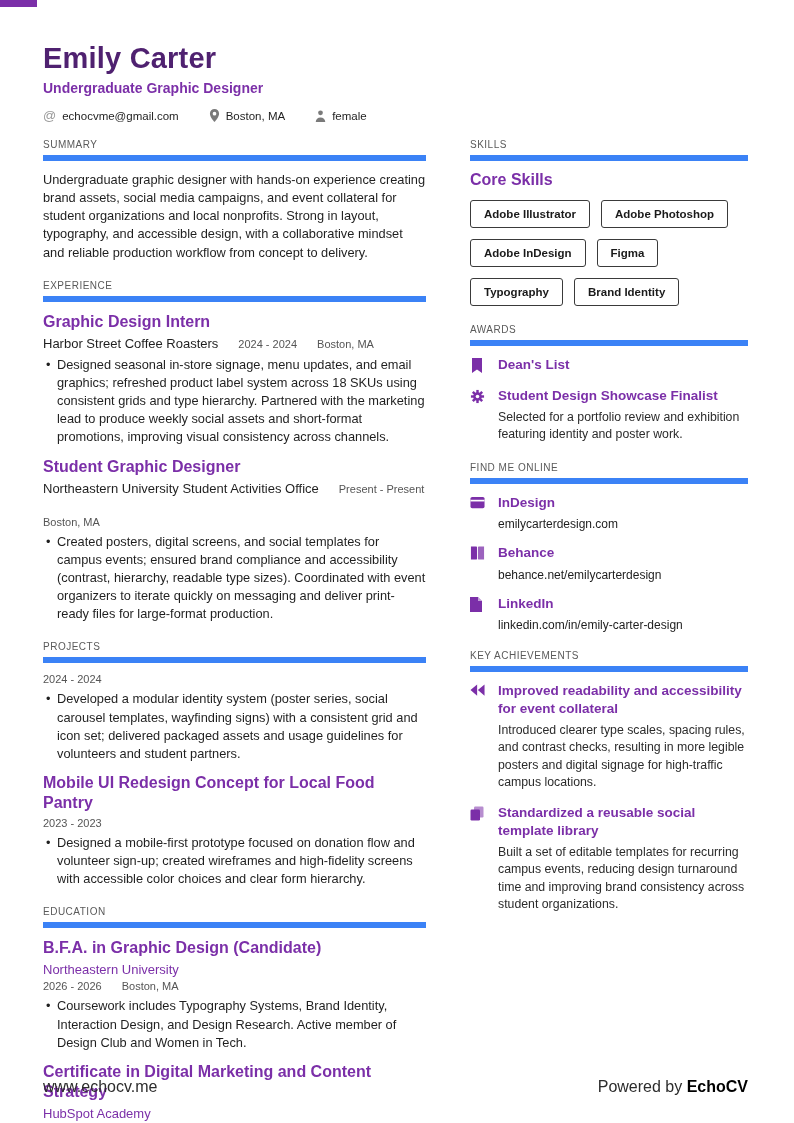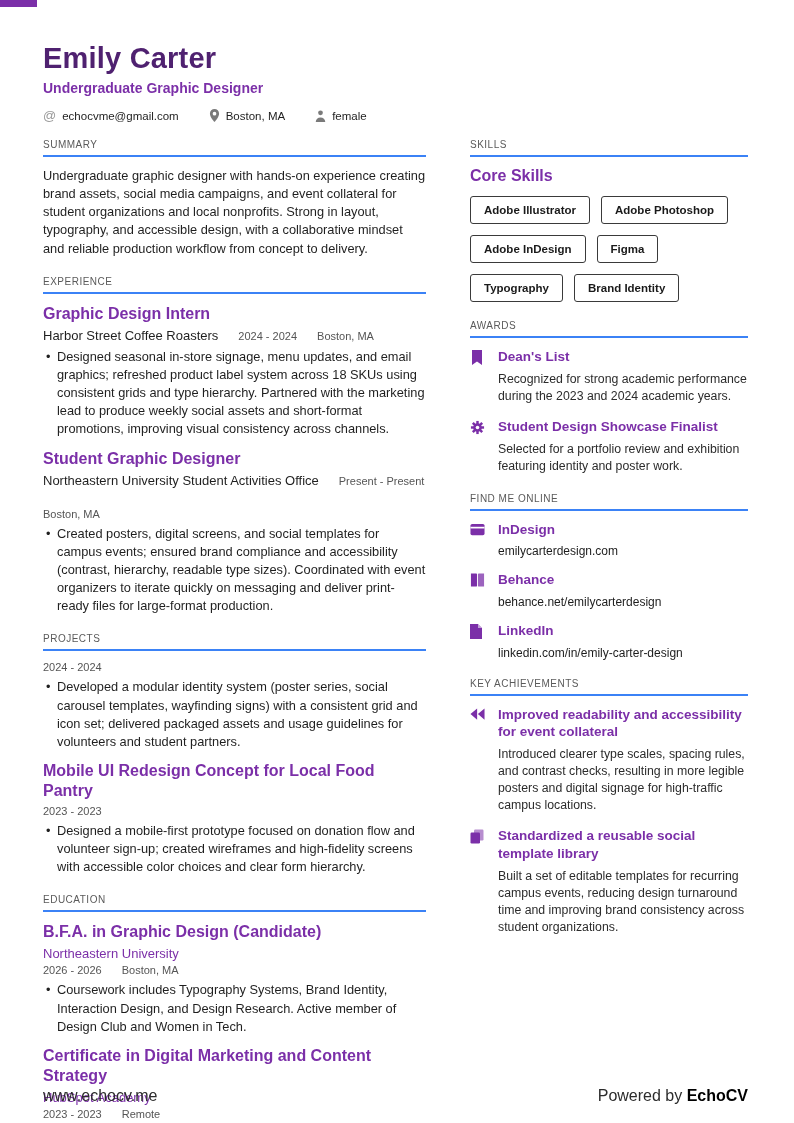--- a/index.html
+++ b/index.html
@@ -8,37 +8,37 @@
     --bar-fill:#7d20c6;
     --bar-track:#e9d5ff;
     --ink:#222;
     --muted:#5a5a5a;
   }
   *{box-sizing:border-box;margin:0;padding:0;}
   html,body{background:#e8e8e8;}
   body{font-family:"Liberation Sans",sans-serif;}
   .page{
     position:relative;width:794px;height:1123px;margin:0 auto;background:#fff;
-    padding:34px 46px 4px 43px;display:flex;flex-direction:column;overflow:hidden;
+    padding:34px 46px 13px 43px;display:flex;flex-direction:column;overflow:hidden;
     color:var(--ink);
   }
   .top-accent{position:absolute;top:0;left:0;width:37px;height:7px;background:var(--accent);}
   
   .header h1{font-size:29px;font-weight:700;color:var(--name-color);margin:8px 0 5px;letter-spacing:.2px;}
   .job-title{font-size:14px;font-weight:600;color:var(--accent);margin-bottom:12px;}
   .contact-row{display:flex;align-items:center;gap:30px;font-size:11.5px;color:#1e1e1e;margin-bottom:16px;}
   .contact{display:flex;align-items:center;gap:6px;}
   .cicon{color:#9a9a9a;display:inline-flex;align-items:center;}
   .cicon svg{display:block;}
   
   .columns{display:flex;gap:44px;flex:1 1 auto;min-height:0;}
   .col-left{flex:0 0 383px;min-width:0;}
   .col-right{flex:1 1 auto;min-width:0;}
   .section{margin-bottom:18px;}
-  .sec-label{font-size:10px;color:var(--muted);letter-spacing:.5px;border-bottom:2px solid #3b82f6;padding-bottom:5px;margin-bottom:10px;font-weight:400;}
+  .sec-label{font-size:10px;color:var(--muted);letter-spacing:.5px;border-bottom:6px solid #3b82f6;padding-bottom:5px;margin-bottom:10px;font-weight:400;}
   .body-text{font-size:12.8px;line-height:1.42;color:#1f1f1f;}
   
   .item{margin-bottom:10px;}
   .item-title{color:var(--accent);font-size:16px;font-weight:600;margin:6px 0 4px;line-height:1.25;}
   .meta-row{display:flex;flex-wrap:wrap;column-gap:22px;row-gap:3px;align-items:baseline;margin:1px 0 5px;gap:20px;}
   .company{font-size:13px;color:#1f1f1f;}
   .meta{font-size:11px;color:#555;}
   .school{color:var(--accent);font-size:13px;font-weight:500;margin-bottom:3px;}
   .bullet{font-size:12.8px;line-height:1.42;color:#1f1f1f;padding-left:14px;position:relative;}
   .bullet::before{content:"\2022";position:absolute;left:3px;}
@@ -187,21 +187,20 @@
       <section class="section">
         <div class="sec-label">AWARDS</div>
 
         <div class="entry">
           <span class="entry-icon">
             <svg width="14" height="15" viewBox="0 0 14 15">
                 <path fill="currentColor" d="M2 0h10v15l-5-3.6L2 15z"></path>
               </svg>
           </span>
           <span class="entry-title">Dean's List</span>
-          <span class="entry-desc">Recognized for strong academic performance during the 2023 and 2024 academic years.</span>
         </div>
 
         <div class="entry">
           <span class="entry-icon">
             <svg width="15" height="15" viewBox="0 0 16 16">
               <g stroke="currentColor" stroke-width="2.6">
                   <line x1="8" y1="1" x2="8" y2="15"></line>
                   <line x1="1" y1="8" x2="15" y2="8"></line>
                   <line x1="3" y1="3" x2="13" y2="13"></line>
                   <line x1="13" y1="3" x2="3" y2="13"></line>

